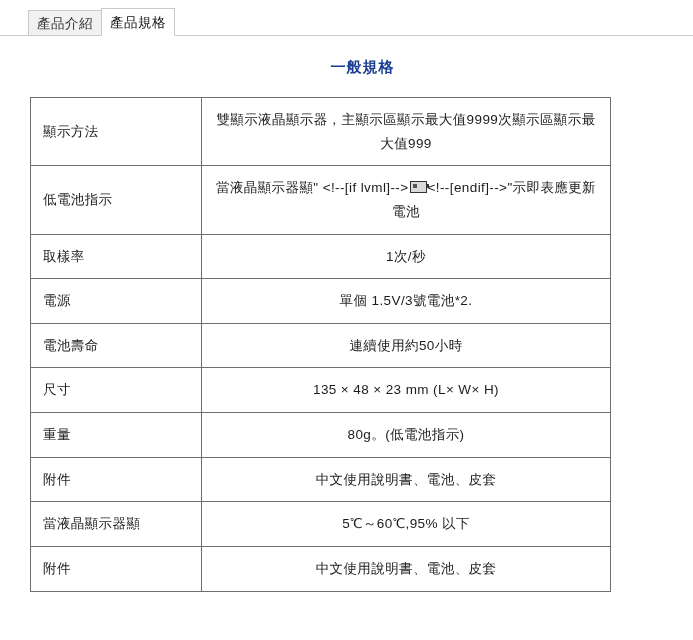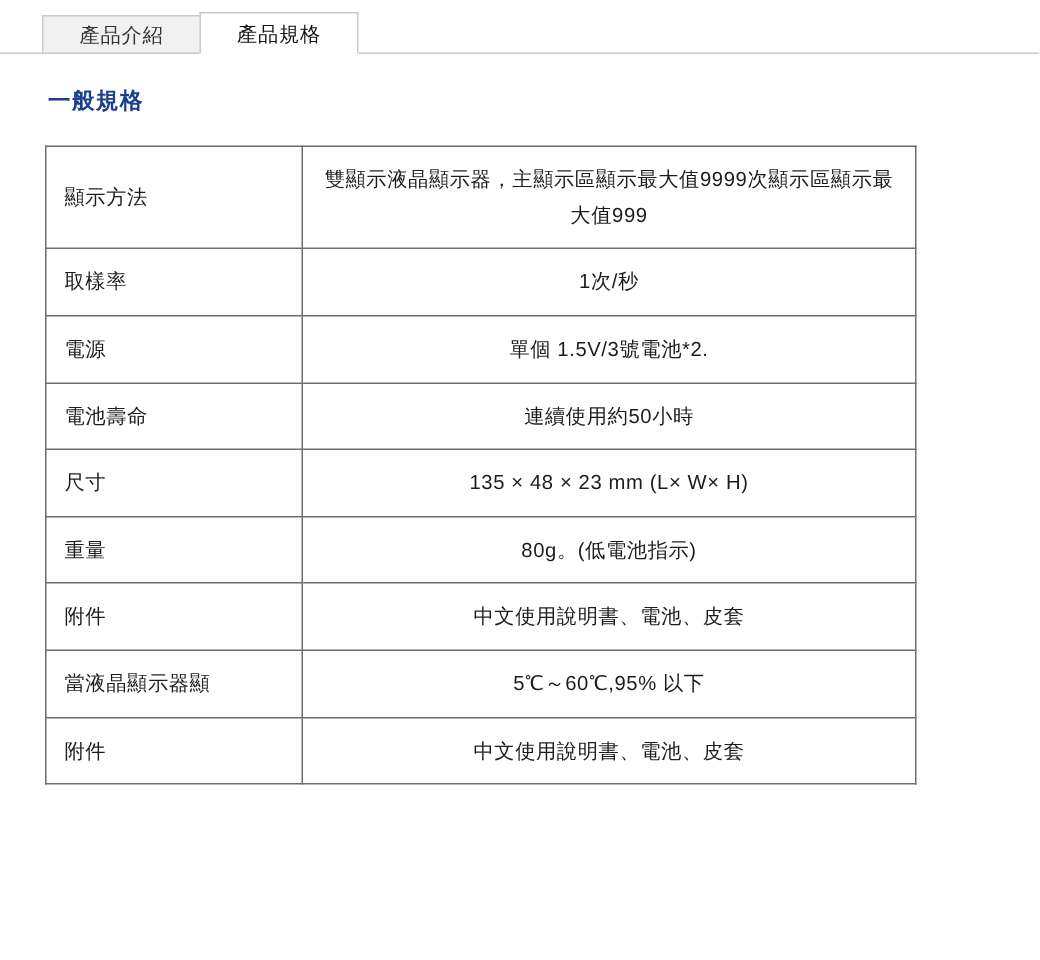--- a/index.html
+++ b/index.html
@@ -36,21 +36,21 @@
     right: 0;
     bottom: 0;
     height: 1px;
     background: #c9c9c9;
   }
   .tab {
     position: relative;
     z-index: 2;
     height: 26px;
     line-height: 26px;
-    padding: 0 24px;
+    padding: 0 8px;
     font-size: 13.5px;
     color: #333333;
     border: 1px solid #c9c9c9;
     border-bottom: 1px solid #c9c9c9;
     background: #f1f1f1;
     margin-right: -1px;
     box-sizing: border-box;
     cursor: pointer;
     letter-spacing: 0.5px;
   }
@@ -63,20 +63,21 @@
     margin-top: 16px;
   }
 
   
   .section-title {
     margin: 22px 0 10px 32px;
     font-size: 15px;
     font-weight: bold;
     color: #1a3f8f;
     letter-spacing: 1px;
+    text-align: center;
   }
 
   
   .spec-table {
     margin-left: 30px;
     width: 532px;
     border-collapse: collapse;
     table-layout: fixed;
     margin-top: 20px;
   }
@@ -139,20 +140,24 @@
   </div>
 
   <div class="section-title">一般規格</div>
 
   <table class="spec-table">
     <tbody>
       <tr class="tall">
         <td class="label">顯示方法</td>
         <td class="value">雙顯示液晶顯示器，主顯示區顯示最大值9999次顯示區顯示最大值999</td>
       </tr>
+      <tr class="tall">
+        <td class="label">低電池指示</td>
+        <td class="value"><span>當液晶顯示器顯" &lt;!--[if lvml]--&gt;</span><span class="battery-glyph"></span><span>&lt;!--[endif]--&gt;"示即表應更新電池</span></td>
+      </tr>
       <tr>
         <td class="label">取樣率</td>
         <td class="value">1次/秒</td>
       </tr>
       <tr>
         <td class="label">電源</td>
         <td class="value">單個 1.5V/3號電池*2.</td>
       </tr>
       <tr>
         <td class="label">電池壽命</td>

